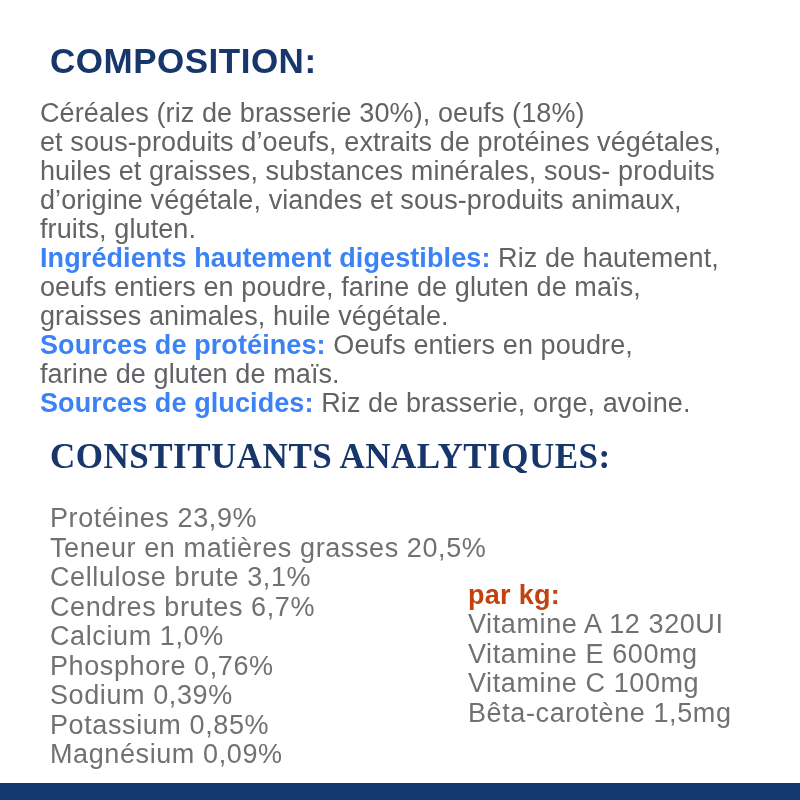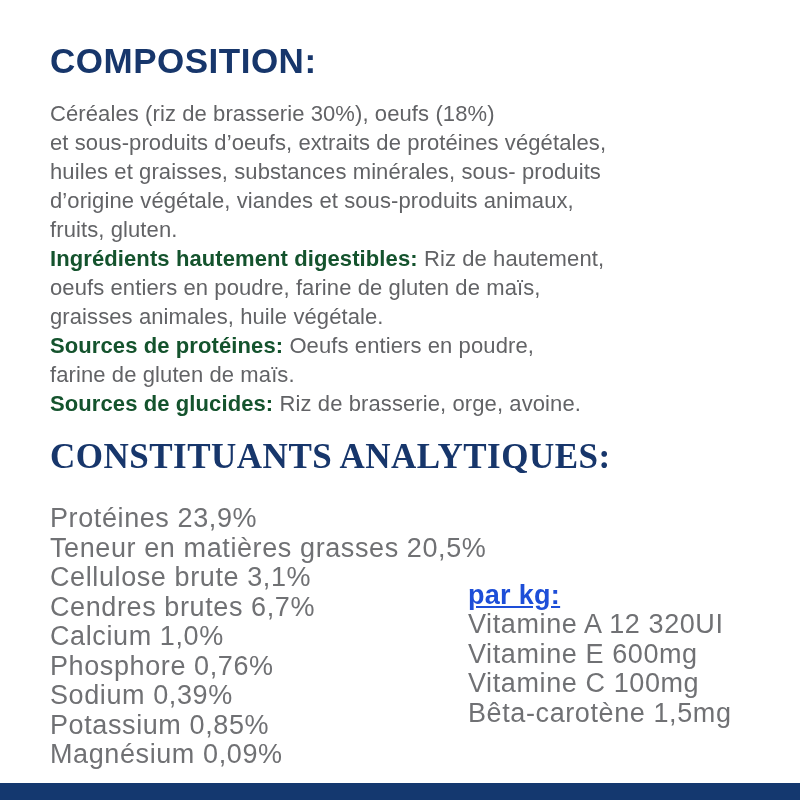--- a/index.html
+++ b/index.html
@@ -23,32 +23,32 @@
     font-weight: bold;
     letter-spacing: 0.5px;
     color: #17366B;
     white-space: nowrap;
   }
   #composition-heading { top: 41px; }
   #constituants-heading { top: 437px; font-family: Liberation Serif, serif; }
 
   .composition-text {
     position: absolute;
-    left: 50px;
+    left: 40px;
     top: 99px;
     width: 730px;
-    font-size: 22px;
+    font-size: 27px;
     line-height: 29px;
     color: #626366;
     letter-spacing: 0.1px;
   }
   .comp-line { white-space: nowrap; }
   .bold-label {
     font-weight: bold;
-    color: #14532d;
+    color: #3b82f6;
     text-align: center;
   }
 
   .analytics-left {
     position: absolute;
     left: 50px;
     top: 504px;
     font-size: 27px;
     line-height: 29.5px;
     color: #707174;
@@ -58,23 +58,22 @@
     position: absolute;
     left: 468px;
     top: 580.5px;
     font-size: 27px;
     line-height: 29.5px;
     color: #707174;
     letter-spacing: 0.6px;
   }
   .per-kg {
     font-weight: bold;
-    color: #1d4ed8;
+    color: #c2410c;
     letter-spacing: 0.3px;
-    text-decoration: underline;
   }
   .analytics-line { white-space: nowrap; }
 
   .footer-bar {
     position: absolute;
     left: 0;
     top: 783px;
     width: 800px;
     height: 17px;
     background: #14386F;

